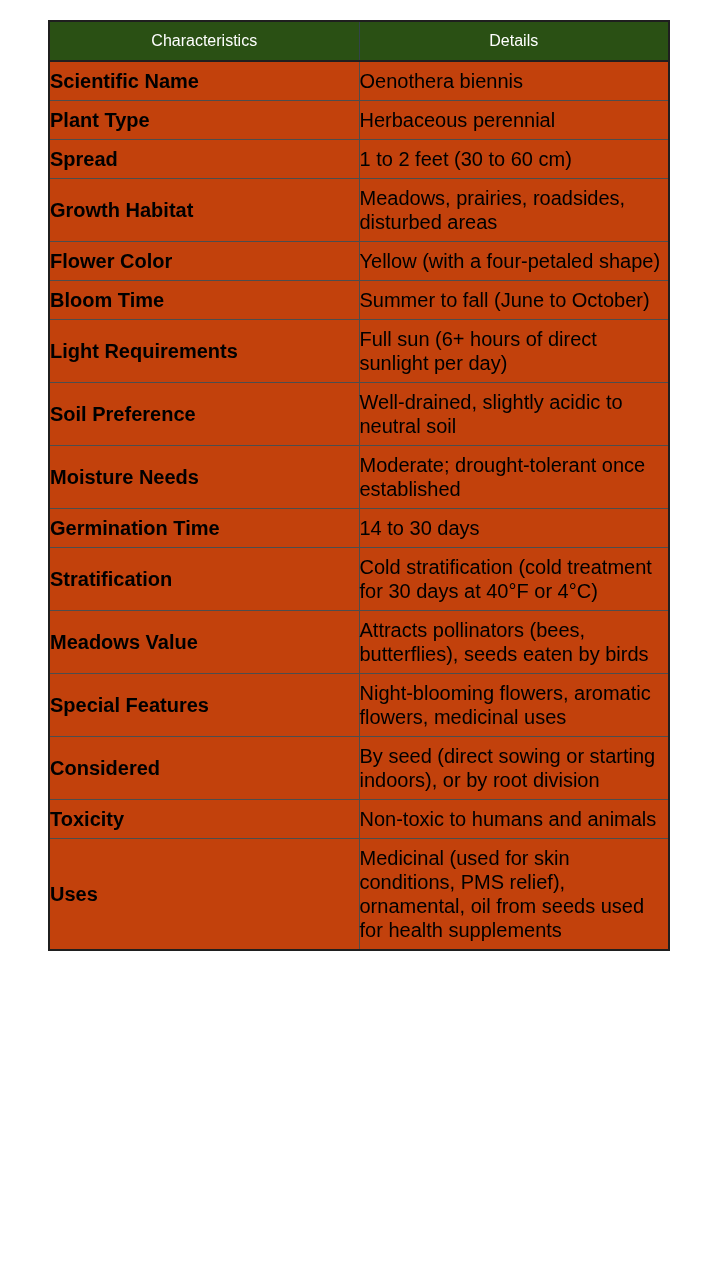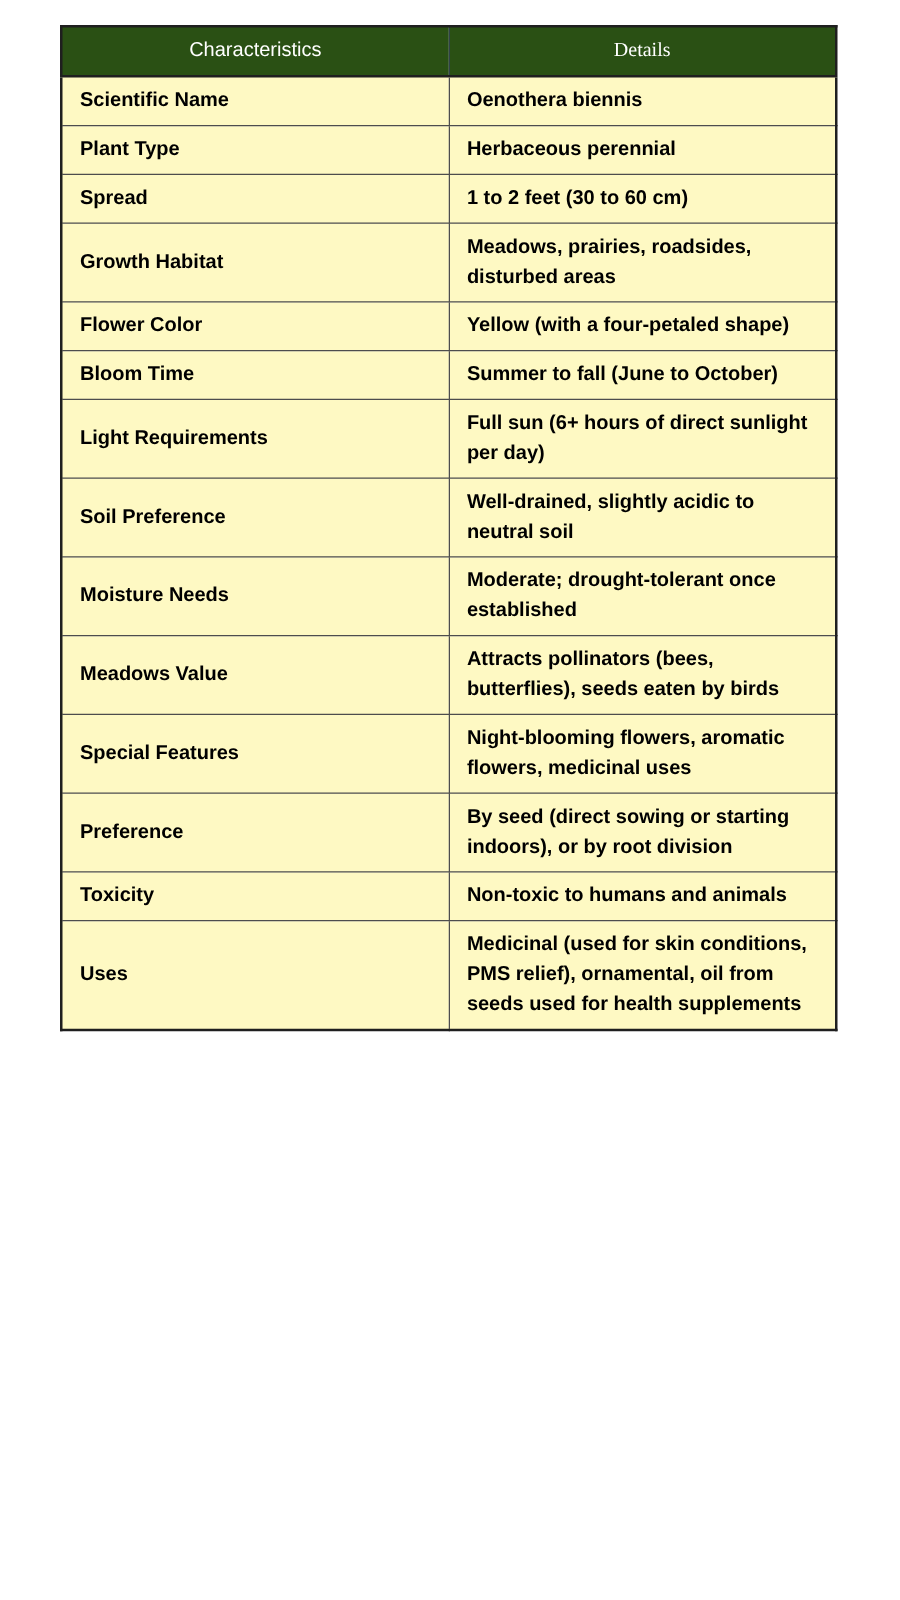--- a/index.html
+++ b/index.html
@@ -36,43 +36,43 @@
     font-size: 16px;
     line-height: 24px;
     padding: 7px 10px;
     text-align: center;
     border: 1px solid #31434a;
     border-bottom: 2px solid #1f1f1f;
     margin-top: 44px;
   }
   table.plant-table td {
     border: 1px solid #4d4d4d;
-    font-size: 16px;
+    font-size: 20px;
     line-height: 24px;
-    padding: 7px 14px;
+    padding: 7px 0;
     vertical-align: middle;
-    background: #fef9c3;
+    background: #c2410c;
   }
   td.char-cell {
     font-weight: bold;
     width: 212px; 
   }
   td.detail-cell {
-    font-weight: bold;
+    font-weight: normal;
   }
 </style>
 </head>
 <body>
 
 <div class="page">
   <table class="plant-table">
     <thead>
       <tr>
         <th style="background: rgb(42, 80, 20); color: rgb(255, 255, 255);">Characteristics</th>
-        <th style="background: rgb(42, 80, 20); color: rgb(255, 255, 255); font-family: Liberation Serif, serif;">Details</th>
+        <th style="background: rgb(42, 80, 20); color: rgb(255, 255, 255);">Details</th>
       </tr>
     </thead>
     <tbody id="table-body">
         <tr>
           <td class="char-cell">Scientific Name</td>
           <td class="detail-cell">Oenothera biennis</td>
         </tr>
         <tr>
           <td class="char-cell">Plant Type</td>
           <td class="detail-cell">Herbaceous perennial</td>
@@ -99,29 +99,37 @@
         </tr>
         <tr>
           <td class="char-cell">Soil Preference</td>
           <td class="detail-cell">Well-drained, slightly acidic to neutral soil</td>
         </tr>
         <tr>
           <td class="char-cell">Moisture Needs</td>
           <td class="detail-cell">Moderate; drought-tolerant once established</td>
         </tr>
         <tr>
+          <td class="char-cell">Germination Time</td>
+          <td class="detail-cell">14 to 30 days</td>
+        </tr>
+        <tr>
+          <td class="char-cell">Stratification</td>
+          <td class="detail-cell">Cold stratification (cold treatment for 30 days at 40°F or 4°C)</td>
+        </tr>
+        <tr>
           <td class="char-cell">Meadows Value</td>
           <td class="detail-cell">Attracts pollinators (bees, butterflies), seeds eaten by birds</td>
         </tr>
         <tr>
           <td class="char-cell">Special Features</td>
           <td class="detail-cell">Night-blooming flowers, aromatic flowers, medicinal uses</td>
         </tr>
         <tr>
-          <td class="char-cell">Preference</td>
+          <td class="char-cell">Considered</td>
           <td class="detail-cell">By seed (direct sowing or starting indoors), or by root division</td>
         </tr>
         <tr>
           <td class="char-cell">Toxicity</td>
           <td class="detail-cell">Non-toxic to humans and animals</td>
         </tr>
         <tr>
           <td class="char-cell">Uses</td>
           <td class="detail-cell">Medicinal (used for skin conditions, PMS relief), ornamental, oil from seeds used for health supplements</td>
         </tr>

